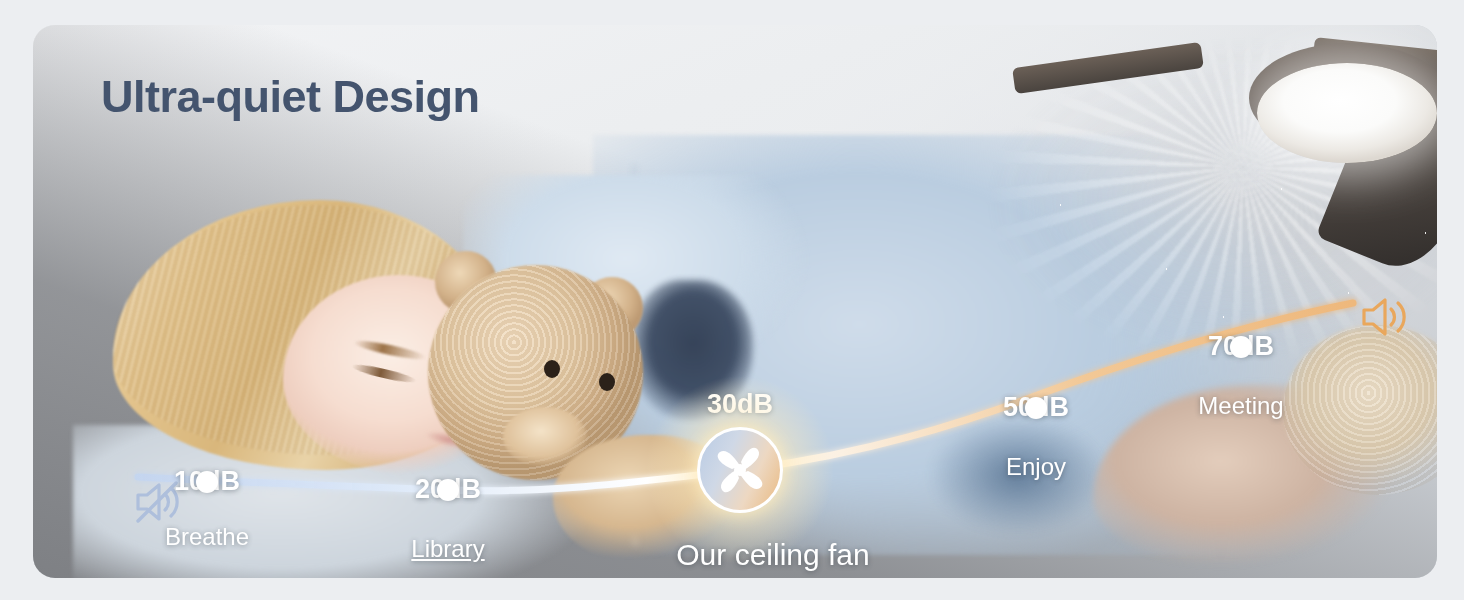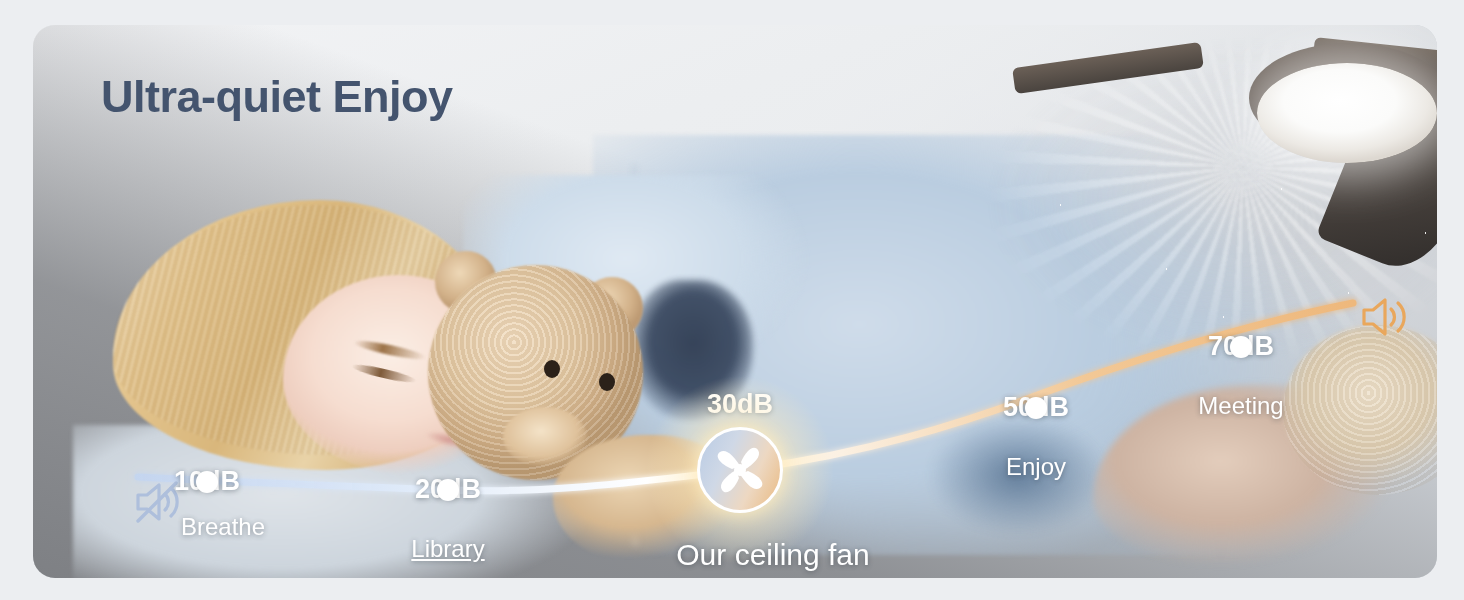--- a/index.html
+++ b/index.html
@@ -387,21 +387,21 @@
       <div class="spk" style="left:1326px;top:268px;">
         <svg width="52" height="48" viewBox="0 0 52 48">
           <path d="M5 17 h9 L26 7 v34 L14 31 H5 Z" fill="none" stroke="#e9a75c" stroke-width="3.2" stroke-linejoin="round"></path>
           <path d="M32 16 a11 11 0 0 1 0 16" fill="none" stroke="#e9a75c" stroke-width="3.2" stroke-linecap="round"></path>
           <path d="M39 10 a19 19 0 0 1 0 28" fill="none" stroke="#e9a75c" stroke-width="3.2" stroke-linecap="round"></path>
         </svg>
       </div>
 
       <div class="db" style="left:174px;top:472px;">10dB</div>
       <div class="dot" style="left:174px;top:457px;"></div>
-      <div class="lbl" style="left:174px;top:488px;margin-left:16px;">Breathe</div>
+      <div class="lbl" style="left:174px;top:498px;">Breathe</div>
 
       <div class="db" style="left:415px;top:480px;">20dB</div>
       <div class="dot" style="left:415px;top:465px;"></div>
       <div class="lbl" style="left:415px;top:510px;text-decoration:underline;">Library</div>
 
       <div class="db" style="left:707px;top:395px;">30dB</div>
 
       <div id="fan-node" style="left:707px;top:445px;">
         <div id="fan-glow"></div>
         <div id="fan-circle">
@@ -421,16 +421,16 @@
 
       <div class="db" style="left:1003px;top:398px;">50dB</div>
       <div class="dot" style="left:1003px;top:383px;"></div>
       <div class="lbl" style="left:1003px;top:428px;">Enjoy</div>
 
       <div class="db" style="left:1208px;top:337px;">70dB</div>
       <div class="dot" style="left:1208px;top:322px;"></div>
       <div class="lbl" style="left:1208px;top:367px;text-align:right;">Meeting</div>
     </div>
 
-    <div class="heading">Ultra-quiet Enjoy</div>
+    <div class="heading">Ultra-quiet Design</div>
 
   </div>
 </div>
 
 </body></html>

